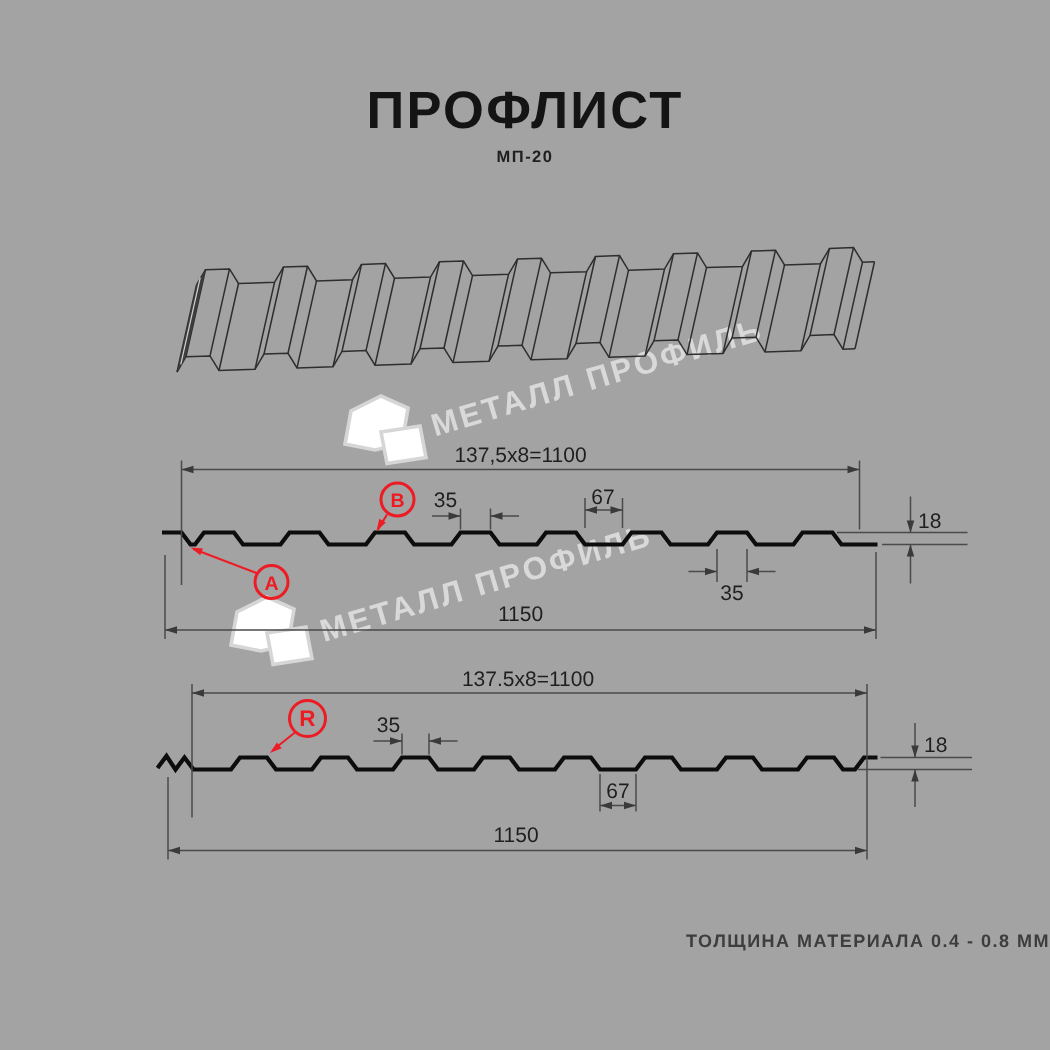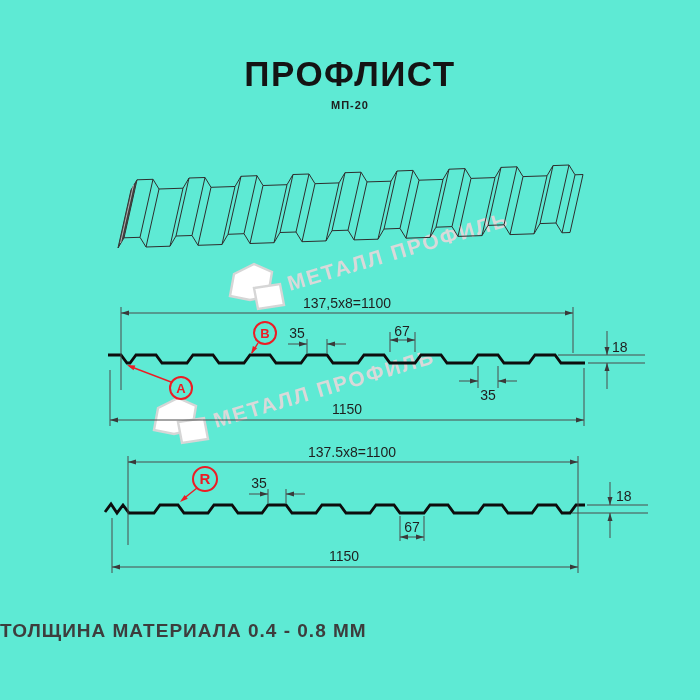--- a/index.html
+++ b/index.html
@@ -1,22 +1,22 @@
 <!DOCTYPE html>
 <html><head>
 <meta charset="utf-8">
 <style>
   html,body{margin:0;padding:0;background:#ffffff;}
-  .stage{position:relative;width:700px;height:700px;background:#5eead4;overflow:hidden;
+  .stage{position:relative;width:700px;height:700px;background:#a3a3a3;overflow:hidden;
          font-family:"Liberation Sans", sans-serif;}
   .hdr{position:absolute;top:56px;left:0;width:700px;text-align:center;color:#141414;}
   .hdr .title{font-size:35px;font-weight:bold;letter-spacing:1.5px;line-height:36px;}
   .hdr .subtitle{margin-top:7px;font-size:11px;font-weight:bold;letter-spacing:1px;color:#202020;}
-  .ftr{position:absolute;top:620px;left:0;width:700px;text-align:left;
-       font-size:19px;font-weight:bold;letter-spacing:1px;color:#3d3d3d;}
+  .ftr{position:absolute;top:620px;left:0;width:700px;text-align:right;
+       font-size:12px;font-weight:bold;letter-spacing:1px;color:#3d3d3d;}
   svg{position:absolute;top:0;left:0;}
   .thin{stroke:#2e2e2e;stroke-width:1;fill:none;}
   .dimline{stroke:#4a4a4a;stroke-width:1;fill:none;}
   .dimhead{fill:#3a3a3a;stroke:none;}
   .dimtxt{font-size:14px;fill:#1f1f1f;}
   .profile{stroke:#0d0d0d;stroke-width:2.8;fill:none;stroke-linejoin:miter;}
   .red{stroke:#ed1c24;fill:none;}
   .redtxt{fill:#ed1c24;font-size:13px;font-weight:bold;}
   .wmtxt{font-size:21px;font-weight:bold;fill:#d9d9d9;letter-spacing:2px;}
   .wmlogo{stroke:#d6d6d6;stroke-width:2.4;fill:#ffffff;}

